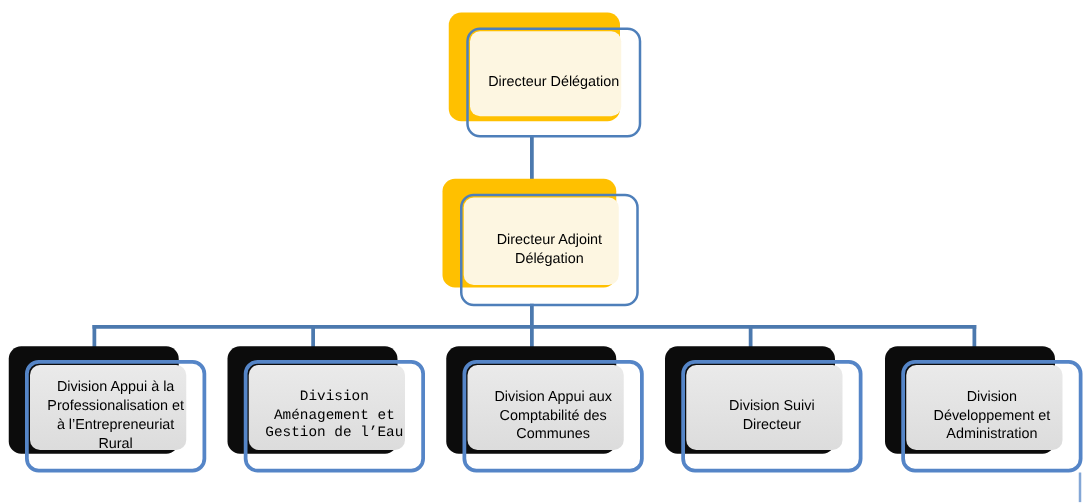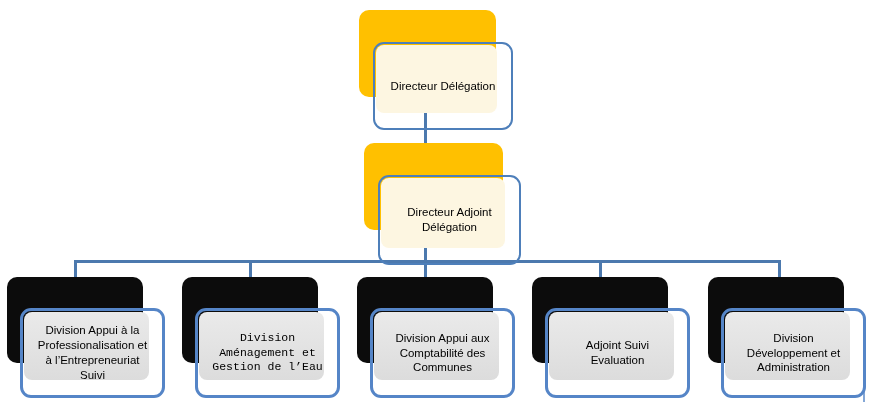--- a/index.html
+++ b/index.html
@@ -33,21 +33,20 @@
   .card.gold { background: #ffc000; }
   .card.black { background: #0c0c0c; }
   .frame {
     position: absolute;
     border-radius: 11px;
     background: transparent;
     box-sizing: border-box;
     display: flex;
     align-items: center;
     justify-content: flex-start;
-    margin-top: 20px;
   }
   .frame.top-frame { border: 2.5px solid #4e7fba; }
   .frame.div-frame { border: 3px solid #5585c7; }
   .fill {
     position: absolute;
     top: 1px;
     left: 1px;
     right: 14px;
     bottom: 15px;
     border-radius: 8px;
@@ -66,21 +65,21 @@
     box-sizing: border-box;
   }
   .div-frame .label { padding: 0 12px; }
 
   
   #node-director { left: 359px; top: 10px; width: 156px; height: 102px; }
   #node-director .card { left: 0; top: 0; width: 137px; height: 87px; }
   #node-director .frame { left: 14px; top: 12px; width: 140px; height: 88px; }
 
   
-  #node-deputy { left: 364px; top: 143px; width: 160px; height: 104px; }
+  #node-deputy { left: 354px; top: 143px; width: 160px; height: 104px; }
   #node-deputy .card { left: 0; top: 0; width: 139px; height: 87px; }
   #node-deputy .frame { left: 14px; top: 12px; width: 143px; height: 90px; }
 
   
   .division { top: 277px; width: 158px; height: 101px; }
   .division .card { left: 0; top: 0; width: 136px; height: 86px; }
   .division .frame { left: 13px; top: 11px; width: 145px; height: 90px; }
   .division .fill { right: 13px; bottom: 15px; }
   #node-division-1 { left: 7px; }
   #node-division-2 { left: 182px; font-family: Liberation Mono, monospace; }
@@ -116,21 +115,21 @@
     <div class="frame top-frame">
       <div class="fill cream"></div>
       <div class="label">Directeur Adjoint Délégation</div>
     </div>
   </div>
 
   <div class="node division" id="node-division-1">
     <div class="card black"></div>
     <div class="frame div-frame">
       <div class="fill gray"></div>
-      <div class="label">Division Appui à la Professionalisation et à l’Entrepreneuriat Suivi</div>
+      <div class="label">Division Appui à la Professionalisation et à l’Entrepreneuriat Rural</div>
     </div>
   </div>
 
   <div class="node division" id="node-division-2">
     <div class="card black"></div>
     <div class="frame div-frame">
       <div class="fill gray"></div>
       <div class="label">Division Aménagement et Gestion de l’Eau</div>
     </div>
   </div>
@@ -140,21 +139,21 @@
     <div class="frame div-frame">
       <div class="fill gray"></div>
       <div class="label">Division Appui aux Comptabilité des Communes</div>
     </div>
   </div>
 
   <div class="node division" id="node-division-4">
     <div class="card black"></div>
     <div class="frame div-frame">
       <div class="fill gray"></div>
-      <div class="label">Adjoint Suivi Evaluation</div>
+      <div class="label">Division Suivi Directeur</div>
     </div>
   </div>
 
   <div class="node division" id="node-division-5">
     <div class="card black"></div>
     <div class="frame div-frame">
       <div class="fill gray"></div>
       <div class="label">Division Développement et Administration</div>
     </div>
   </div>

